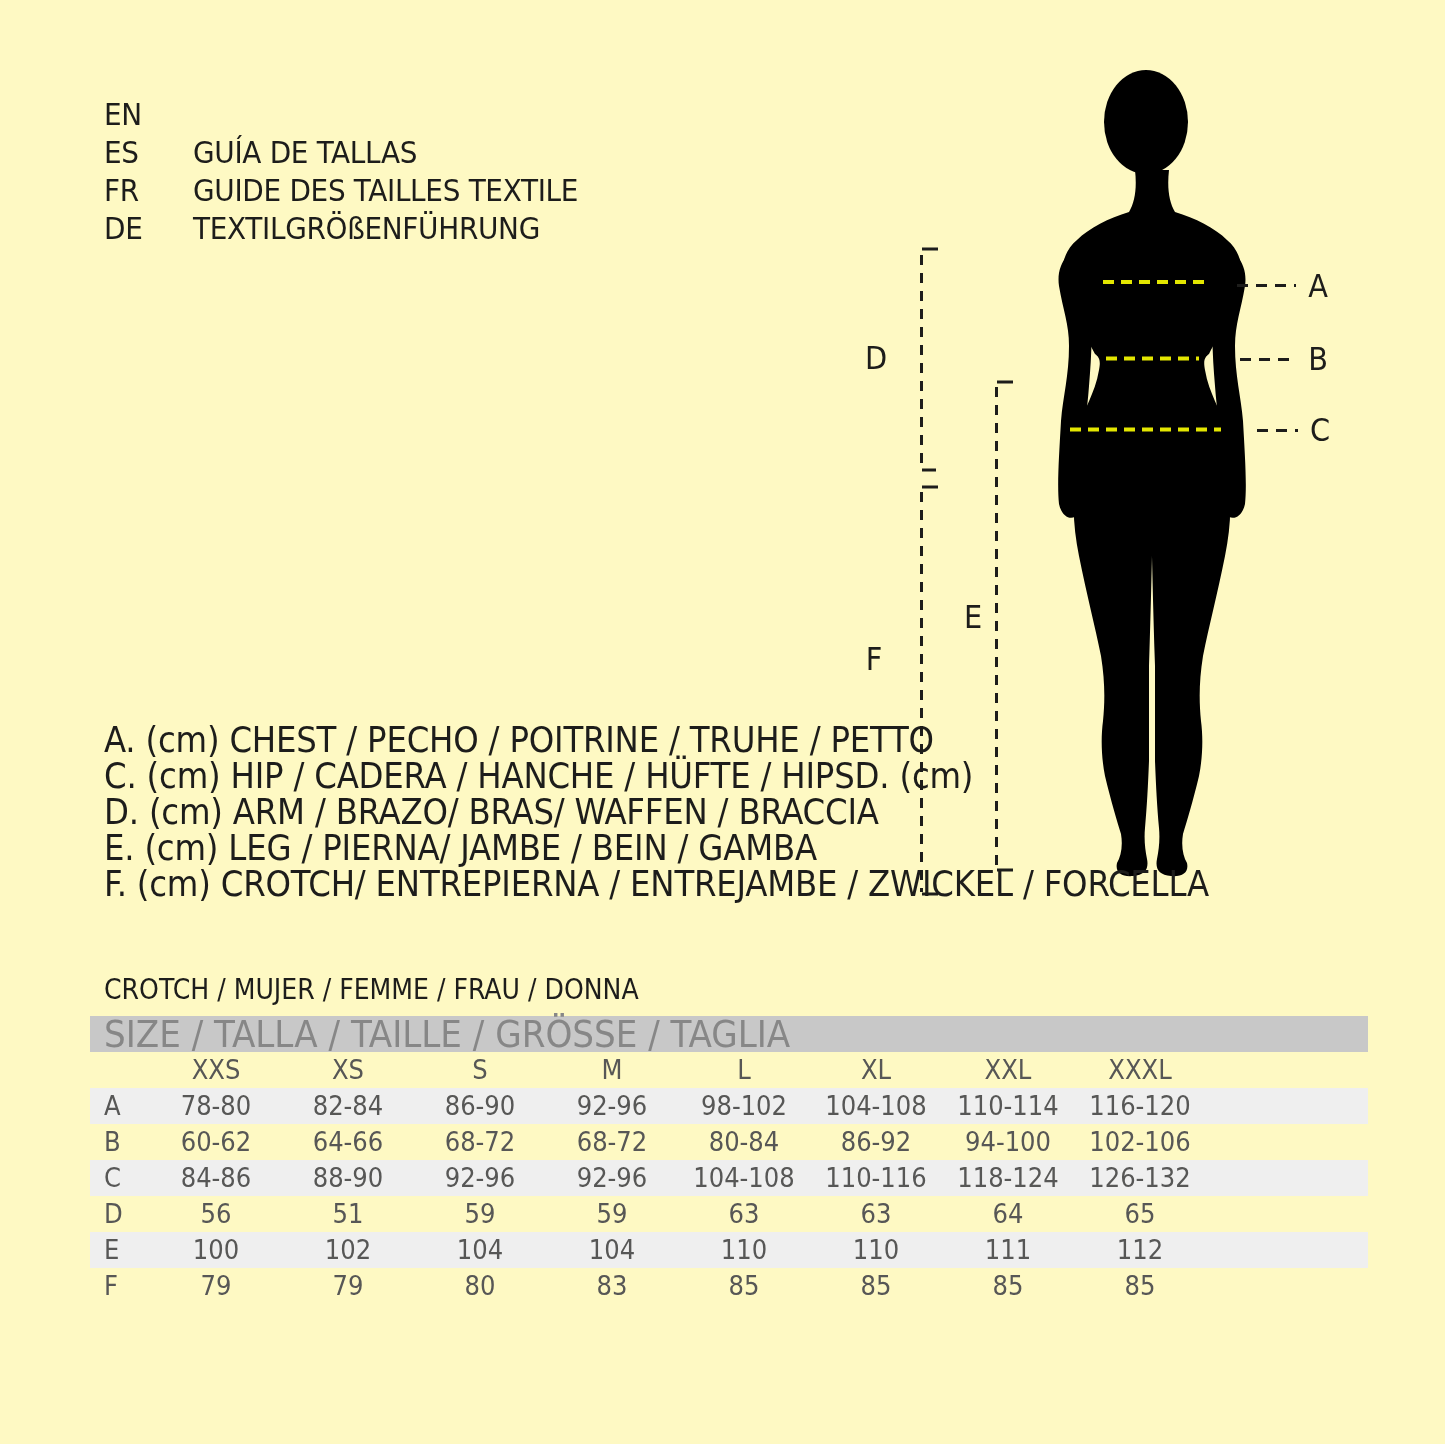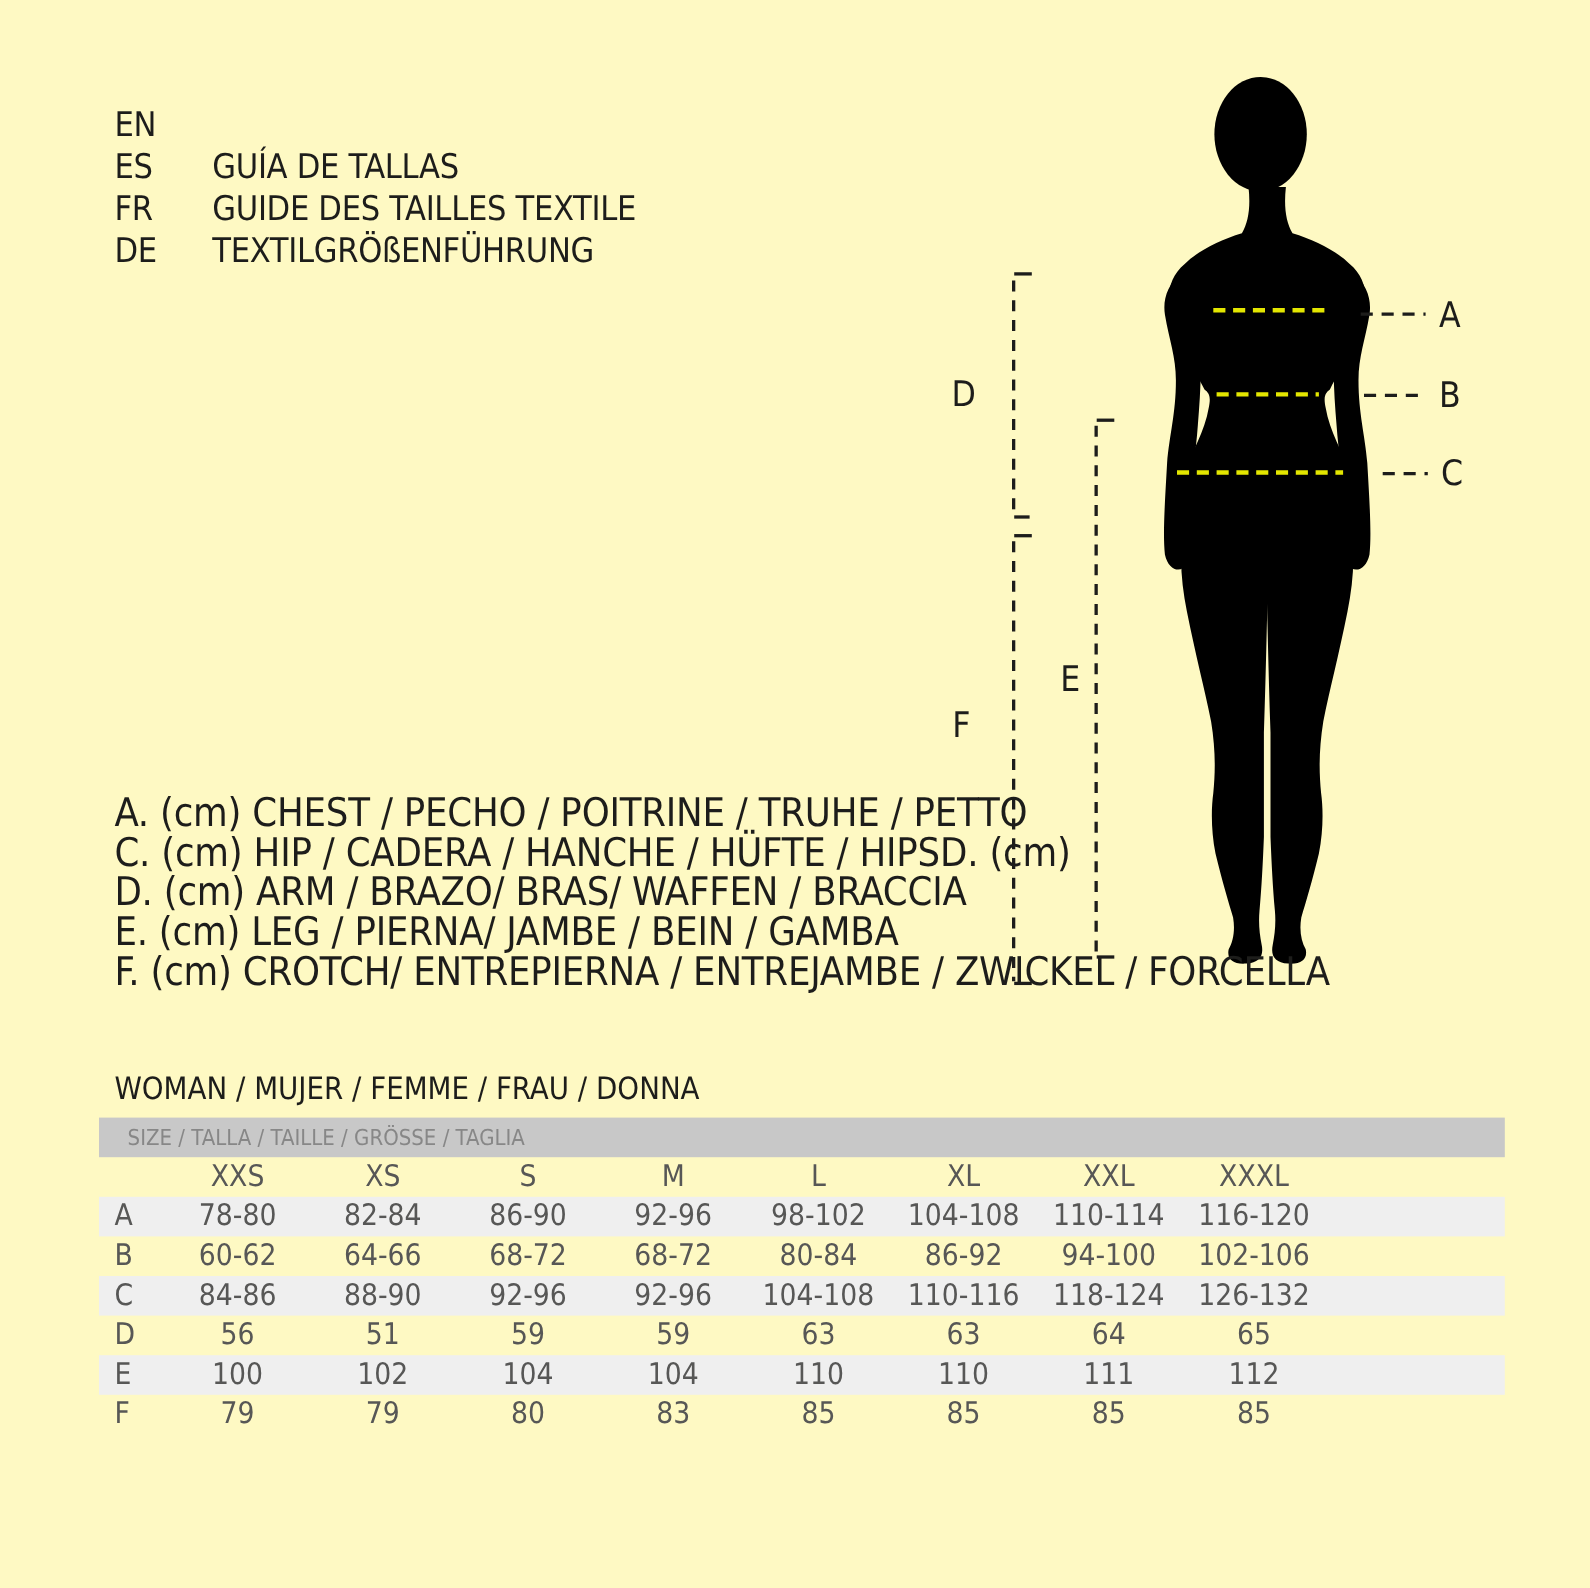--- a/index.html
+++ b/index.html
@@ -23,21 +23,21 @@
   .sil{fill:var(--silhouette,#000);}
 
   
   .legend{position:absolute;left:104px;top:722px;}
   .legend-item{font-size:36px;line-height:36px;letter-spacing:-0.2px;}
 
   
   .gender-title{position:absolute;left:104px;top:972px;font-size:28px;line-height:36px;}
   .size-table{position:absolute;left:90px;top:1016px;width:1278px;color:var(--table-text,#575756);}
   .table-bar{height:36px;background:var(--bar-bg,#c8c8c8);color:var(--bar-text,#878787);
-             line-height:36px;padding-left:26px;font-size:20px;}
+             line-height:36px;padding-left:14px;font-size:38px;}
   .trow{display:grid;grid-template-columns:60px repeat(8,132px) 1fr;height:36px;align-items:center;}
   .trow.stripe{background:var(--stripe,#efefef);}
   .tc{text-align:center;font-size:27px;line-height:36px;}
   .tc.lbl{text-align:left;padding-left:14px;}
 </style>
 </head>
 <body>
 
 <div class="canvas">
 
@@ -112,21 +112,21 @@
   <div class="fig-label" style="left:852px;top:642px;">F</div>
 
   <div class="legend">
     <div class="legend-item">A. (cm) CHEST / PECHO / POITRINE / TRUHE / PETTO</div>
     <div class="legend-item">C. (cm) HIP / CADERA / HANCHE / HÜFTE / HIPSD. (cm)</div>
     <div class="legend-item">D. (cm) ARM / BRAZO/ BRAS/ WAFFEN / BRACCIA</div>
     <div class="legend-item">E. (cm) LEG / PIERNA/ JAMBE / BEIN / GAMBA</div>
     <div class="legend-item">F. (cm) CROTCH/ ENTREPIERNA / ENTREJAMBE / ZWICKEL / FORCELLA</div>
   </div>
 
-  <div class="gender-title">WOMAN / MUJER / FEMME / FRAU / DONNA</div>
+  <div class="gender-title">CROTCH / MUJER / FEMME / FRAU / DONNA</div>
 
   <div class="size-table">
     <div class="table-bar">
       <span>SIZE / TALLA / TAILLE / GRÖSSE / TAGLIA</span>
     </div>
 
     <div class="trow">
       <div class="tc lbl"></div>
       <div class="tc">XXS</div>
       <div class="tc">XS</div>

